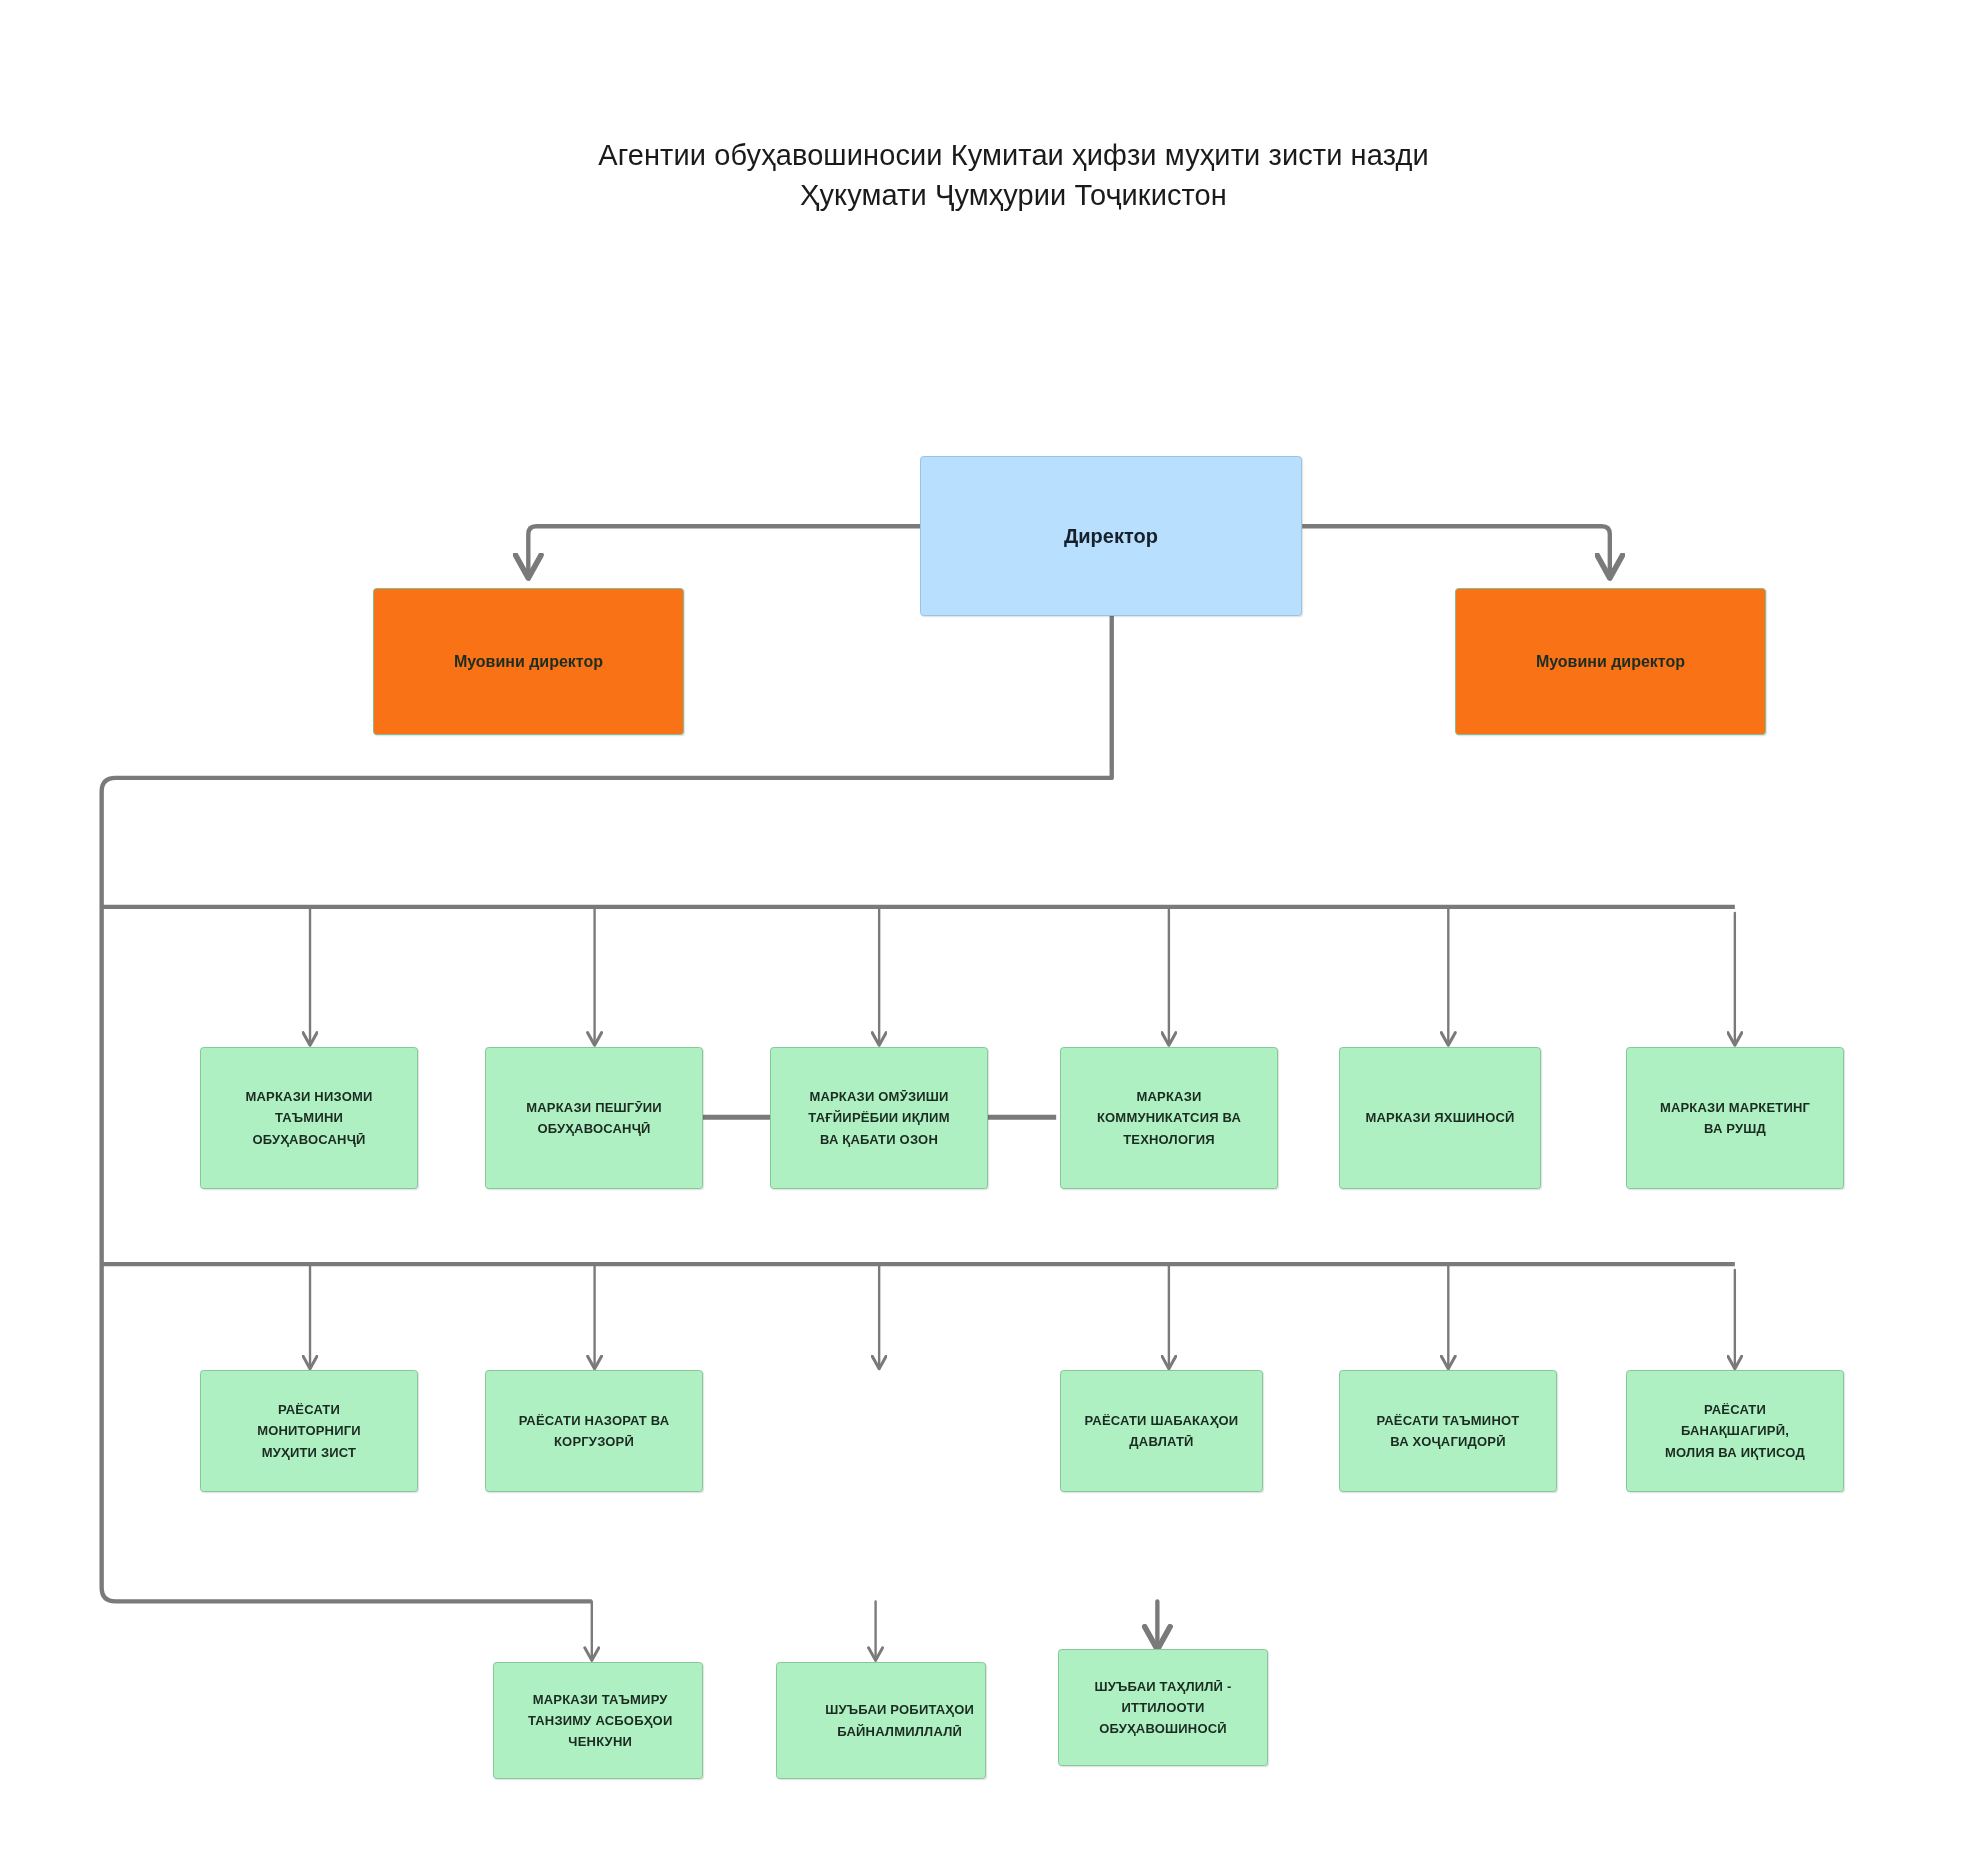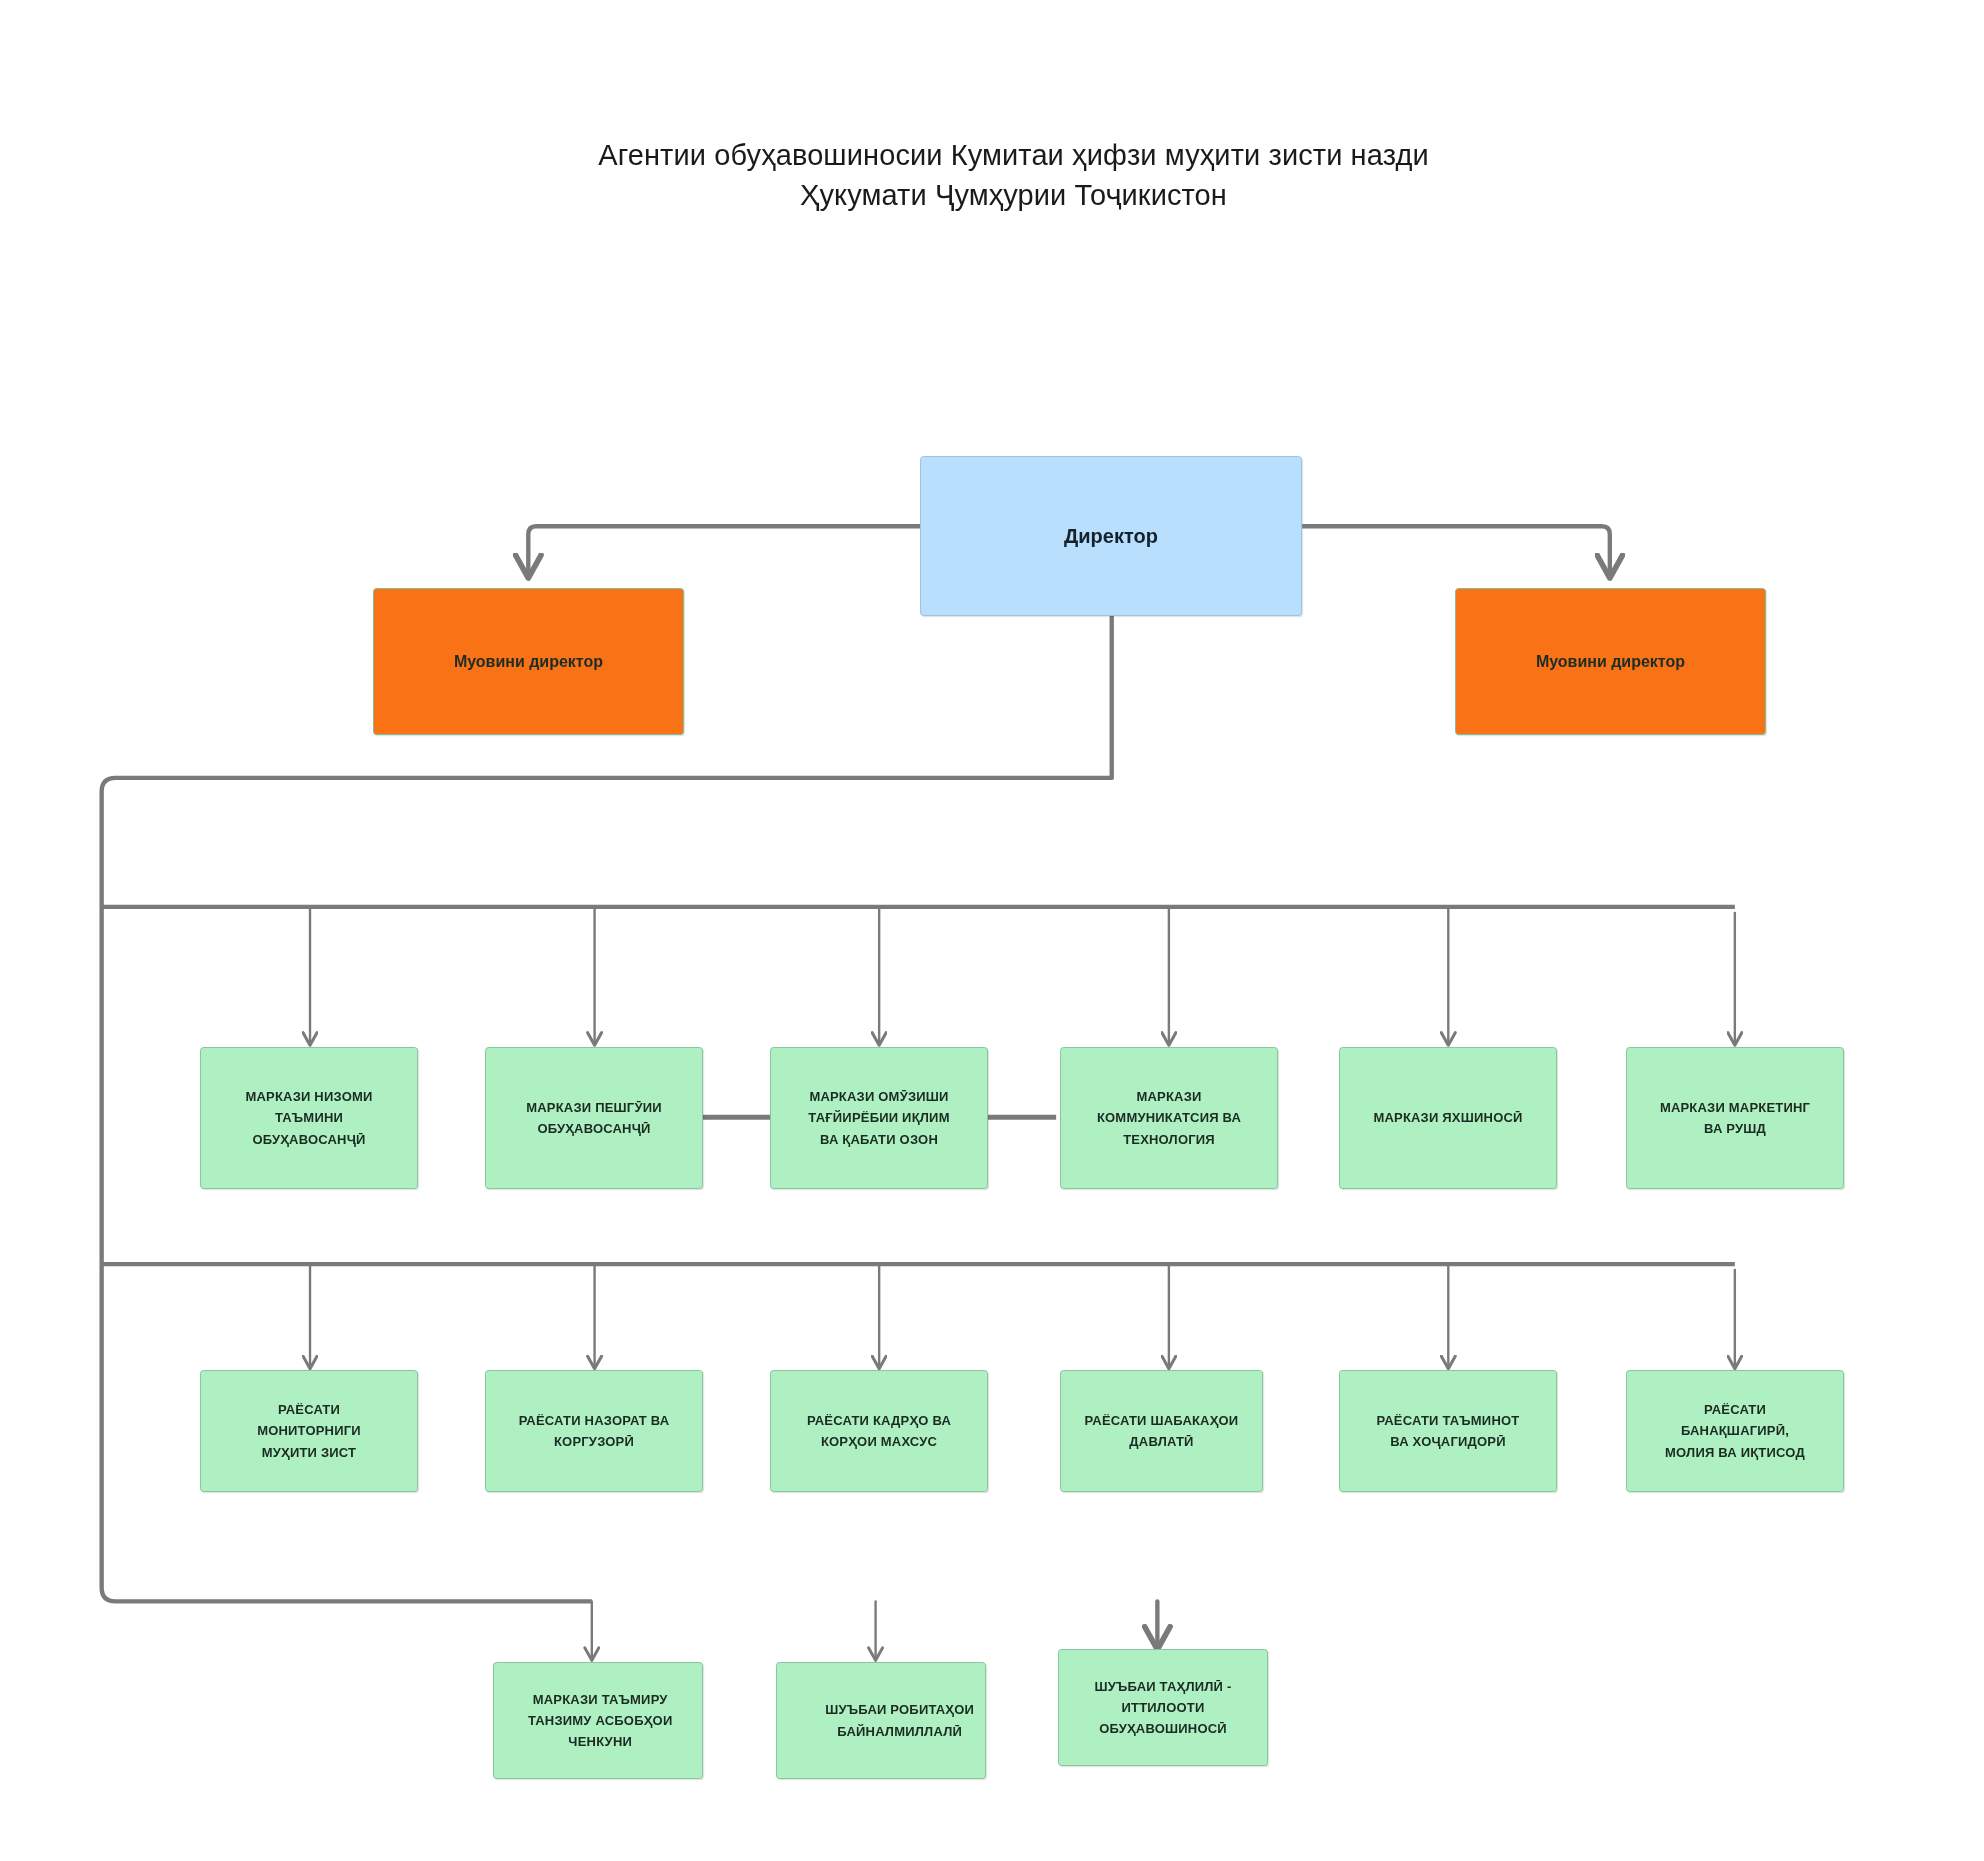--- a/index.html
+++ b/index.html
@@ -166,41 +166,37 @@
   <div class="node unit" style="left:770px; top:1047px; width:218px; height:142px;">
     <span class="label">МАРКАЗИ  ОМӮЗИШИ
 ТАҒЙИРЁБИИ ИҚЛИМ
 ВА ҚАБАТИ ОЗОН</span>
   </div>
   <div class="node unit" style="left:1060px; top:1047px; width:218px; height:142px;">
     <span class="label">МАРКАЗИ
 КОММУНИКАТСИЯ ВА
 ТЕХНОЛОГИЯ</span>
   </div>
-  <div class="node unit" style="left:1339px; top:1047px; width:218px; height:142px;">
+  <div class="node unit" style="left:1339px; top:1047px; width:202px; height:142px;">
     <span class="label">МАРКАЗИ ЯХШИНОСӢ</span>
   </div>
   <div class="node unit" style="left:1626px; top:1047px; width:218px; height:142px;">
     <span class="label">МАРКАЗИ  МАРКЕТИНГ
 ВА РУШД</span>
   </div>
 
   <div class="node unit" style="left:200px; top:1370px; width:218px; height:122px;">
     <span class="label">РАЁСАТИ
 МОНИТОРНИГИ
 МУҲИТИ ЗИСТ</span>
   </div>
   <div class="node unit" style="left:485px; top:1370px; width:218px; height:122px;">
     <span class="label">РАЁСАТИ НАЗОРАТ ВА
 КОРГУЗОРӢ</span>
   </div>
-  <div class="node unit" style="left:770px; top:1370px; width:218px; height:122px;">
-    <span class="label">РАЁСАТИ КАДРҲО ВА
-КОРҲОИ МАХСУС</span>
-  </div>
   <div class="node unit" style="left:1060px; top:1370px; width:203px; height:122px;">
     <span class="label">РАЁСАТИ ШАБАКАҲОИ
 ДАВЛАТӢ</span>
   </div>
   <div class="node unit" style="left:1339px; top:1370px; width:218px; height:122px;">
     <span class="label">РАЁСАТИ ТАЪМИНОТ
 ВА ХОҶАГИДОРӢ</span>
   </div>
   <div class="node unit" style="left:1626px; top:1370px; width:218px; height:122px;">
     <span class="label">РАЁСАТИ

